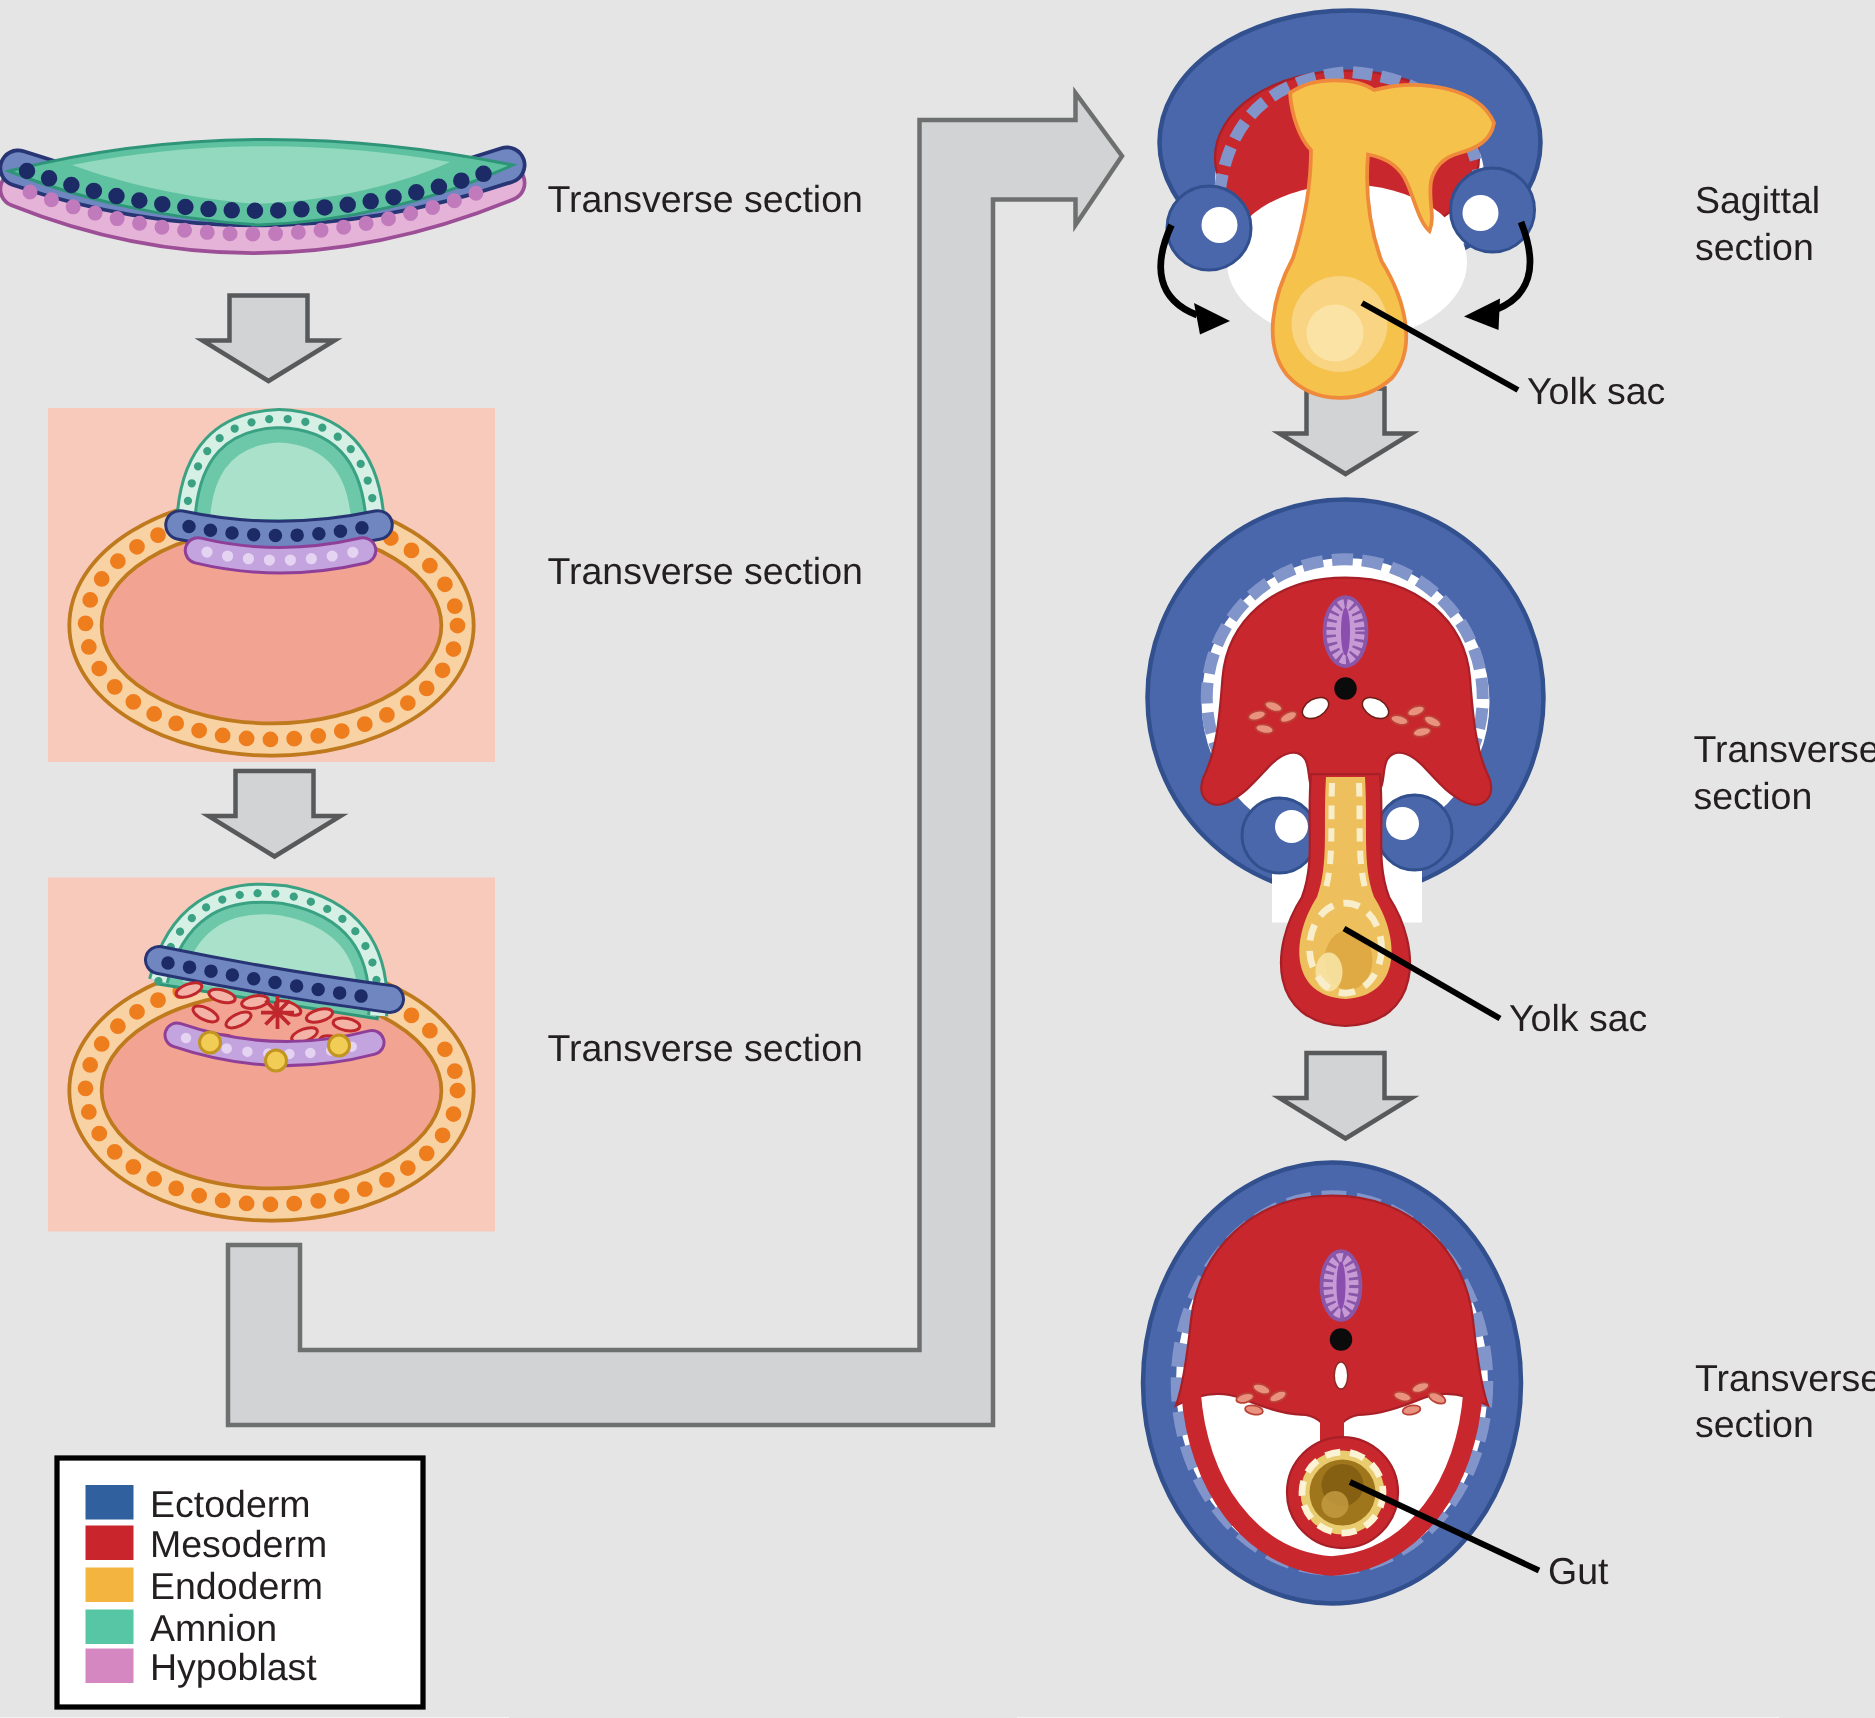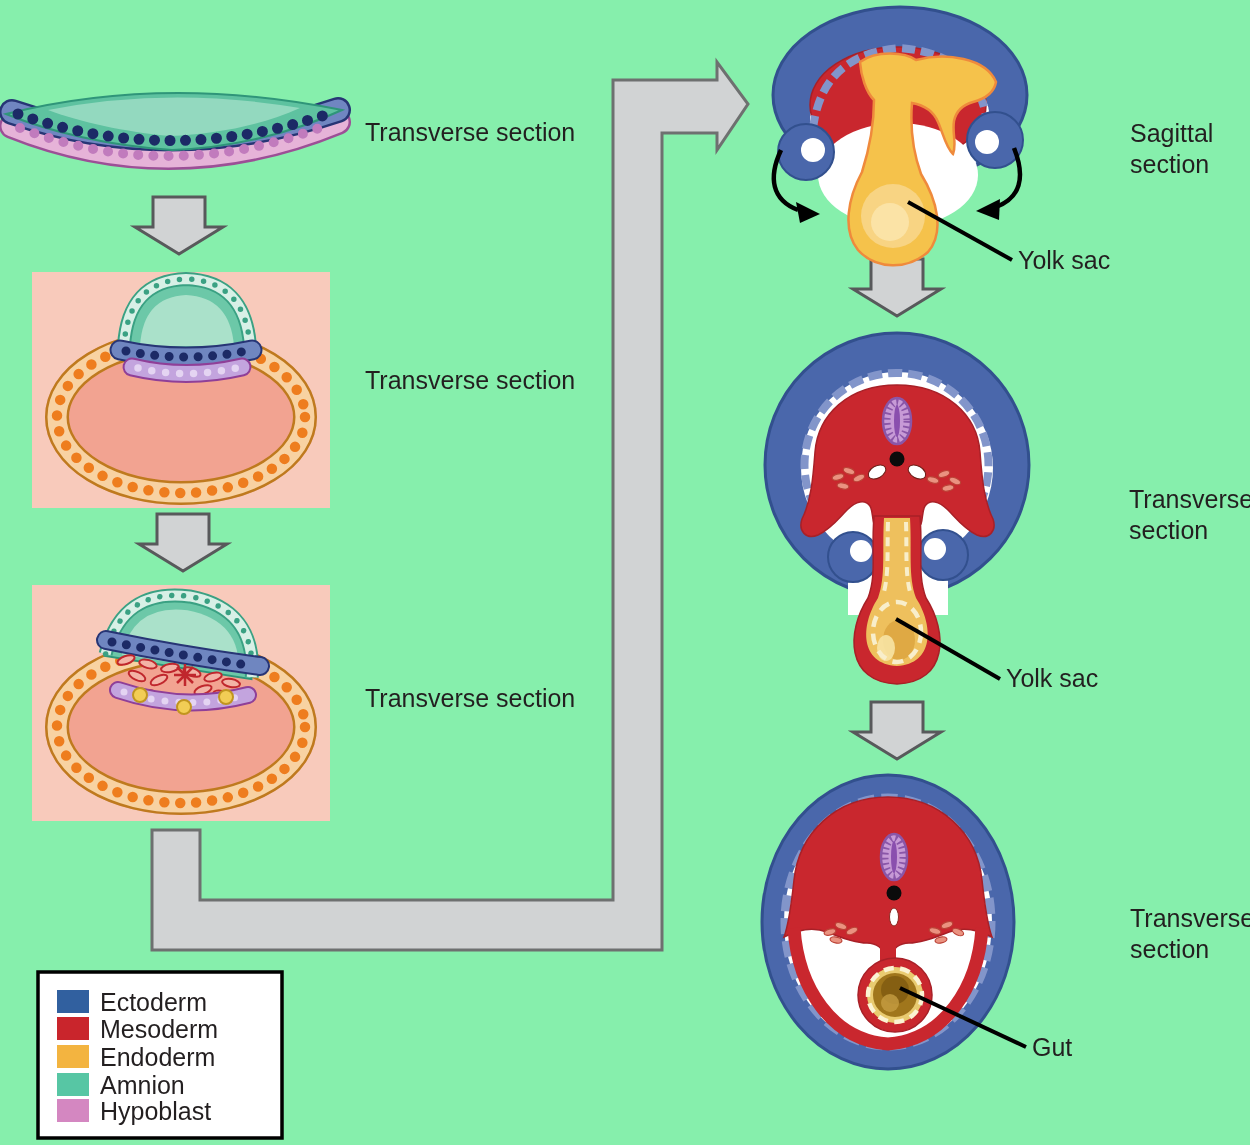--- a/index.html
+++ b/index.html
@@ -1,16 +1,16 @@
 <!DOCTYPE html>
 <html><head>
 <meta charset="utf-8">
 <style>
   html,body{margin:0;padding:0;background:#ffffff;}
-  .stage{width:1250px;height:1145px;position:relative;overflow:hidden;background:#86efac;}
+  .stage{width:1250px;height:1145px;position:relative;overflow:hidden;background:#e5e5e5;}
   text{font-family:"Liberation Sans","DejaVu Sans",sans-serif;fill:#231f20;}
   .label{font-size:25px;}
   .legend-label{font-size:25px;}
 </style>
 </head>
 <body>
 
 <div class="stage">
 <svg width="1250" height="1145" viewBox="0 0 1250 1145">
   <defs>

